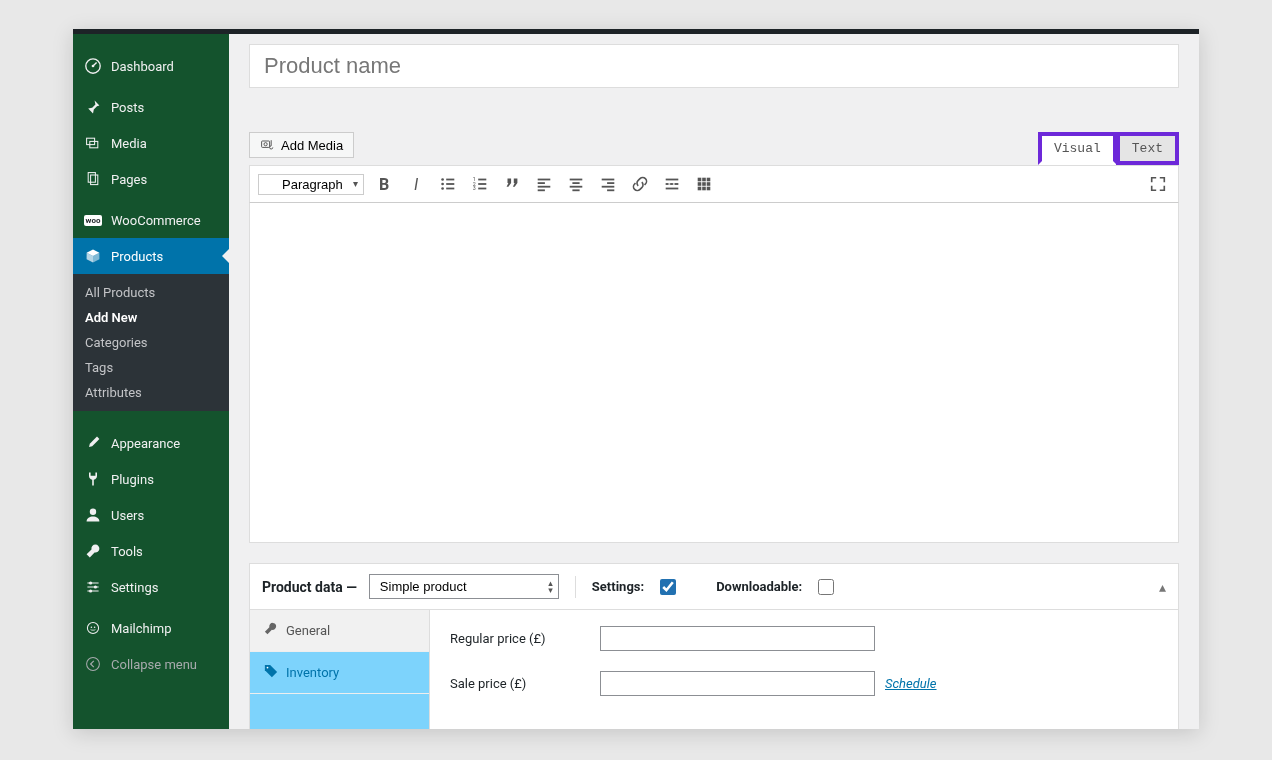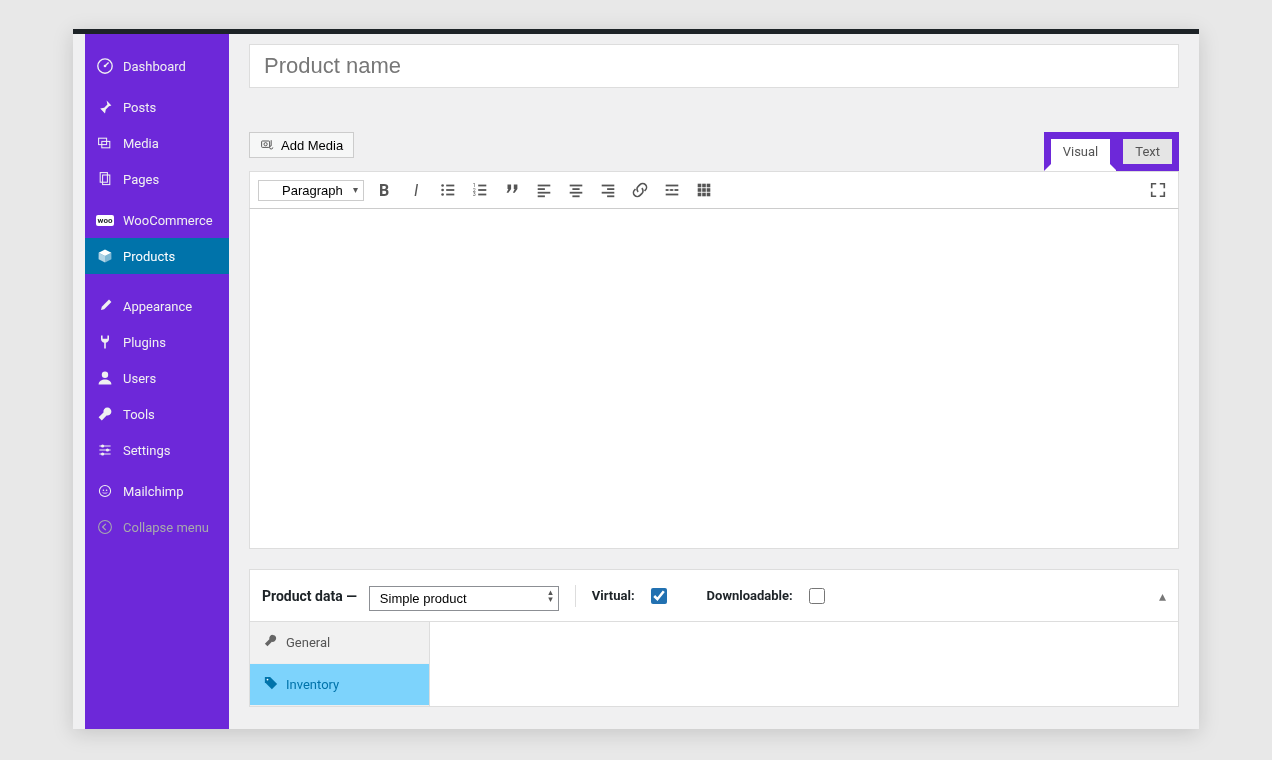--- a/index.html
+++ b/index.html
@@ -1,19 +1,19 @@
 <!DOCTYPE html>
 <html><head>
 <meta charset="utf-8">
 <style>
 * { box-sizing: border-box; margin: 0; padding: 0; }
 body { font-family: -apple-system, BlinkMacSystemFont, "Segoe UI", Roboto, sans-serif; background: #e8e8e8; width: 1272px; height: 760px; overflow: hidden; }
 .frame { position: absolute; left: 73px; top: 29px; width: 1126px; height: 700px; background: #f0f0f1; box-shadow: 0 4px 20px rgba(0,0,0,0.15); overflow: hidden; }
 .topbar { position: absolute; top: 0; left: 0; right: 0; height: 5px; background: #1d2327; }
-.sidebar { position: absolute; top: 5px; left: 12px; bottom: 0; width: 156px; background: #6d28d9; color: #f0f0f1; font-size: 13px; overflow-y: auto; }
+.sidebar { position: absolute; top: 5px; left: 0; bottom: 0; width: 156px; background: #14532d; color: #f0f0f1; font-size: 13px; overflow-y: auto; }
 .sidebar::-webkit-scrollbar { width: 0; }
 .sb-item { display: flex; align-items: center; padding: 8px 10px; cursor: pointer; color: #f0f0f1; }
 .sb-item .icon { width: 20px; height: 20px; margin-right: 8px; display: flex; align-items: center; justify-content: center; }
 .sb-item.active { background: #0073aa; color: #fff; position: relative; }
 .sb-item.active::after { content: ''; position: absolute; right: -1px; top: 50%; transform: translateY(-50%); border: 8px solid transparent; border-right-color: #f0f0f1; }
 .sb-sep { height: 5px; }
 .sb-sub { background: #2c3338; padding: 6px 0; }
 .sb-sub-item { padding: 5px 12px; color: #c3c4c7; cursor: pointer; font-size: 13px; }
 .sb-sub-item.current { color: #fff; font-weight: 600; }
 .sb-collapse { display: flex; align-items: center; padding: 8px 10px; color: #a7aaad; cursor: pointer; font-size: 13px; }
@@ -21,38 +21,38 @@
 
 .content { position: absolute; top: 5px; left: 156px; right: 0; bottom: 0; padding: 10px 20px; overflow: auto; background: #f0f0f1; }
 .content::-webkit-scrollbar { width: 0; }
 .title-input { width: 100%; padding: 8px 14px; font-size: 22px; height: 44px; border: 1px solid #ddd; background: #fff; color: #333; }
 .title-input::placeholder { color: #777; }
 
 .editor-wrap { margin-top: 44px; }
 .add-media-btn { display: inline-flex; align-items: center; gap: 5px; padding: 4px 10px; border: 1px solid #ccc; background: #f6f7f7; font-size: 13px; cursor: pointer; }
 .add-media-btn .icon { width: 16px; height: 16px; }
 .tab-switch { float: right; display: flex; align-items: flex-end; }
-.tab-btn { padding: 5px 12px; border: 7px solid #6d28d9; background: #f6f7f7; font-size: 13px; cursor: pointer; margin-left: -1px; }
+.tab-btn { padding: 5px 12px; border: 4px solid #6d28d9; background: #f6f7f7; font-size: 13px; cursor: pointer; margin-left: -1px; font-family: Liberation Mono, monospace; }
 .tab-btn.active { background: #fff; border-bottom-color: #fff; color: #555; }
 .tab-btn.inactive { background: #e5e5e5; color: #555; }
 
 .toolbar-row { clear: both; margin-top: 6px; background: #fff; border: 1px solid #ddd; border-bottom-color: #ccc; padding: 6px 8px; display: flex; align-items: center; gap: 8px; }
 .fmt-select { padding: 2px 20px 2px 23px; border: 1px solid #ccc; font-size: 13px; background: #fff; appearance: none; position: relative; }
 .fmt-wrap { position: relative; display: inline-block; }
 .fmt-wrap::after { content: '▾'; position: absolute; right: 6px; top: 50%; transform: translateY(-55%); font-size: 10px; color: #555; pointer-events: none; }
 .tb-btn { width: 24px; height: 24px; display: inline-flex; align-items: center; justify-content: center; cursor: pointer; color: #555; }
 .tb-spacer { flex: 1; }
 .editor-area { border: 1px solid #ddd; border-top: none; background: #fff; height: 340px; }
 .status-row { border: 1px solid #ddd; border-top: none; background: #fff; padding: 6px 10px; font-size: 12px; color: #555; }
 
 .panel { margin-top: 20px; border: 1px solid #ddd; background: #fff; }
 .panel-header { border-bottom: 1px solid #ddd; padding: 10px 12px; display: flex; align-items: center; gap: 12px; font-size: 14px; }
 .panel-title { font-weight: 700; color: #1d2327; }
 .sel-wrap { position: relative; display: inline-block; }
-.sel { border: 1px solid #8c8f94; padding: 4px 24px 4px 10px; font-size: 13px; background: #fff; appearance: none; min-width: 190px; margin-top: 6px; }
+.sel { border: 1px solid #8c8f94; padding: 4px 24px 4px 10px; font-size: 13px; background: #fff; appearance: none; min-width: 190px; }
 .sel-wrap::after { content: ''; position: absolute; right: 8px; top: 50%; width: 0; height: 0; }
 .sel-updown { position: absolute; right: 6px; top: 50%; transform: translateY(-50%); font-size: 9px; line-height: 7px; color: #555; pointer-events: none; }
 .vbar { width: 1px; height: 22px; background: #ddd; margin: 0 4px; }
 .chk-label { font-size: 13px; font-weight: 700; color: #1d2327; }
 .chk { width: 16px; height: 16px; margin-left: 4px; vertical-align: middle; accent-color: #2271b1; }
 .toggle-icon { margin-left: auto; color: #777; cursor: pointer; }
 
 .pd-body { display: flex; }
 .pd-tabs { width: 180px; border-right: 1px solid #ddd; background: #7dd3fc; }
 .pd-tab { padding: 12px 14px; border-bottom: 1px solid #eee; font-size: 13px; display: flex; align-items: center; gap: 8px; cursor: pointer; color: #555; }
@@ -119,20 +119,27 @@
     <div class="sb-item active">
       <span class="icon">
           <svg viewBox="0 0 20 20" width="16" height="16" fill="currentColor">
             <path d="M2 6l8-4 8 4-8 4z"></path>
             <path d="M2 6v8l8 4V10z" opacity="0.7"></path>
             <path d="M18 6v8l-8 4V10z" opacity="0.5"></path>
           </svg>
         </span>
       <span>Products</span>
     </div>
+    <div class="sb-sub">
+      <div class="sb-sub-item">All Products</div>
+      <div class="sb-sub-item current">Add New</div>
+      <div class="sb-sub-item">Categories</div>
+      <div class="sb-sub-item">Tags</div>
+      <div class="sb-sub-item">Attributes</div>
+    </div>
     <div class="sb-sep" style="height:14px"></div>
     <div class="sb-item">
       <span class="icon">
           <svg viewBox="0 0 20 20" width="16" height="16" fill="currentColor">
             <path d="M15 2l3 3-9 9-4 1 1-4z"></path>
           </svg>
         </span>
       <span>Appearance</span>
     </div>
     <div class="sb-item">
@@ -313,21 +320,21 @@
     <div class="panel">
       <div class="panel-header">
         <span class="panel-title">Product data —</span>
         <span class="sel-wrap">
           <select class="sel">
             <option>Simple product</option>
           </select>
           <span class="sel-updown">▴<br>▾</span>
         </span>
         <span class="vbar"></span>
-        <span class="chk-label">Virtual:</span>
+        <span class="chk-label">Settings:</span>
         <input type="checkbox" class="chk" checked="" style="">
         <span style="width:16px"></span>
         <span class="chk-label">Downloadable:</span>
         <input type="checkbox" class="chk" style="">
         <span class="toggle-icon">▴</span>
       </div>
       <div class="pd-body">
         <div class="pd-tabs">
           <div class="pd-tab active">
             <span><svg viewBox="0 0 16 16" width="14" height="14" fill="#666">
@@ -336,16 +343,27 @@
             <span>General</span>
           </div>
           <div class="pd-tab highlight">
             <span><svg viewBox="0 0 16 16" width="14" height="14" fill="#0073aa">
                   <path d="M1 1h6l8 8-6 6-8-8z"></path>
                   <circle cx="4" cy="4" r="1" fill="#fff"></circle>
                 </svg></span>
             <span>Inventory</span>
           </div>
         </div>
+        <div class="pd-fields">
+          <div class="field-row">
+            <span class="field-label">Regular price (£)</span>
+            <input class="field-input" type="text" style="">
+          </div>
+          <div class="field-row">
+            <span class="field-label">Sale price (£)</span>
+            <input class="field-input" type="text" style="">
+            <span class="schedule-link">Schedule</span>
+          </div>
+        </div>
       </div>
     </div>
   </div>
 </div>
 
 </body></html>

